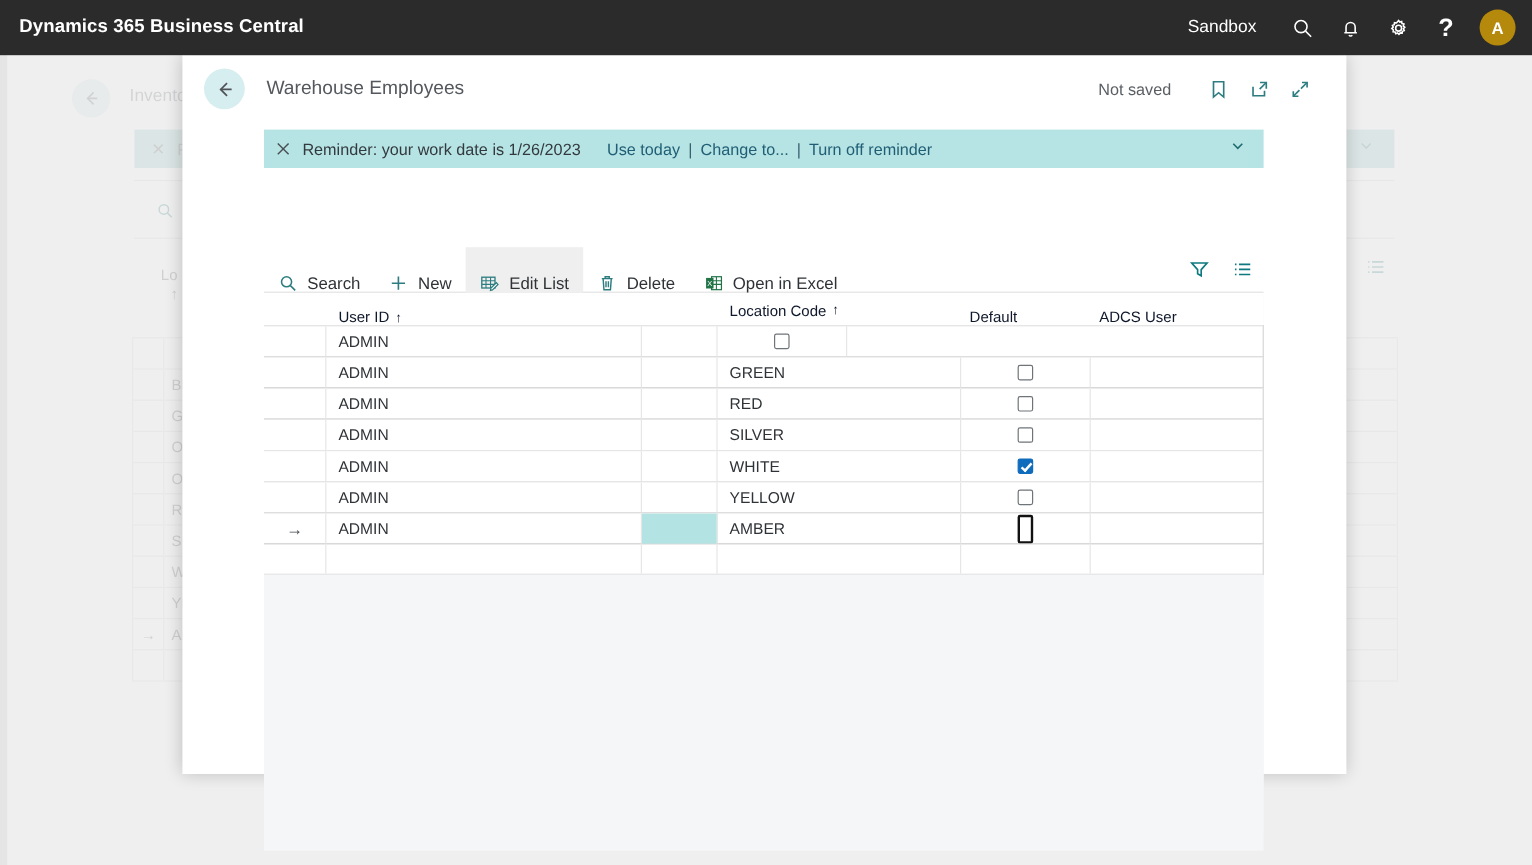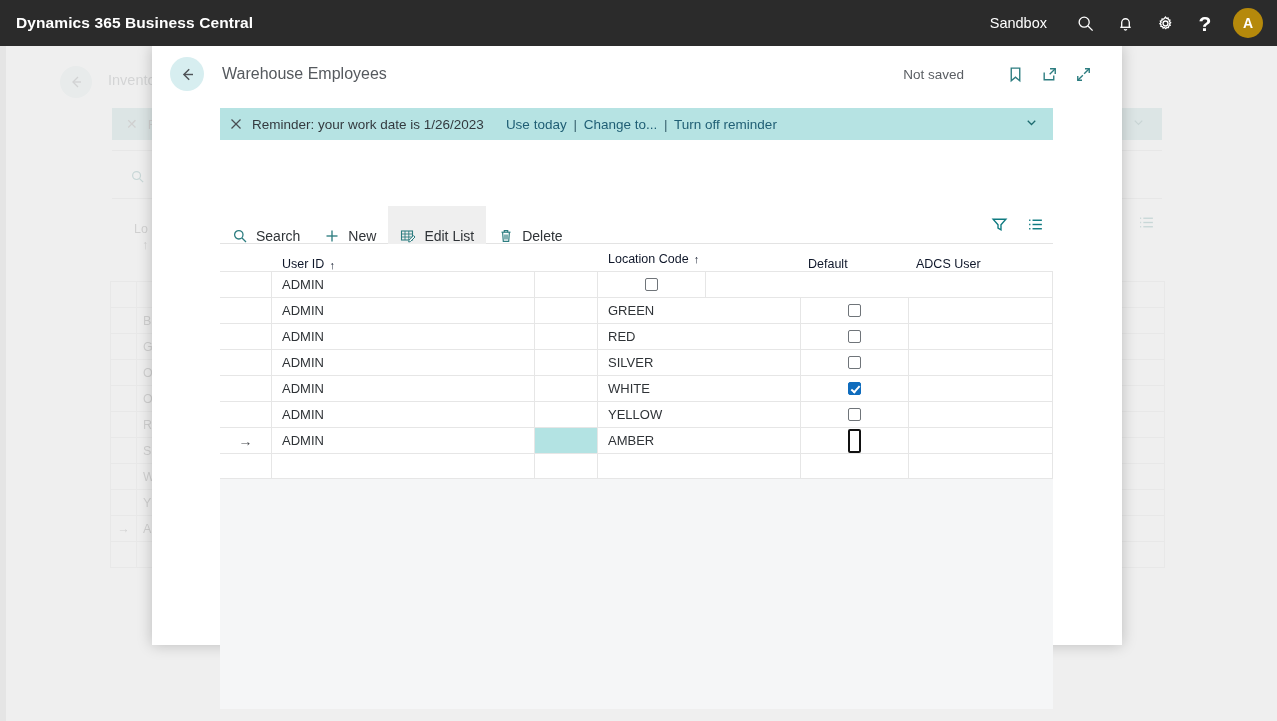--- a/index.html
+++ b/index.html
@@ -159,21 +159,21 @@
     font-size: 16px;
     color: #55595e;
     white-space: nowrap;
   }
   .modal-header-right {
     margin-left: auto;
     display: flex; align-items: center;
     padding-right: 22px;
   }
   .notsaved {
-    font-size: 13.5px; color: #5a5e63; margin-right: 34px; white-space: nowrap;
+    font-size: 13.5px; color: #5a5e63; margin-right: 22px; white-space: nowrap;
   }
   .hdr-icon {
     width: 34px; height: 34px;
     display: flex; align-items: center; justify-content: center;
     color: #2d7d80;
   }
 
   
   .reminder {
     position: absolute; left: 68px; top: 62px;
@@ -571,20 +571,31 @@
           <svg width="16" height="16" viewBox="0 0 16 16" fill="none" stroke="#2d7d80" stroke-width="1.2">
             <path d="M3.5 4.2 H12.5"></path>
               <path d="M4.6 4.2 L5.3 13.4 H10.7 L11.4 4.2"></path>
             <path d="M6.3 4.2 V2.6 H9.7 V4.2"></path>
               <path d="M7 6.4 V11.4 M9 6.4 V11.4"></path>
           </svg>
         </span>
         <span>Delete</span>
       </div>
 
+      <div class="tb-btn">
+        <span class="ic">
+          <svg width="16" height="16" viewBox="0 0 16 16">
+            <rect x="6" y="2.6" width="8.2" height="10.8" fill="#ffffff" stroke="#217346" stroke-width="1"></rect>
+            <path d="M6 6 H14.2 M6 9 H14.2 M10 2.6 V13.4" stroke="#217346" stroke-width="0.9"></path>
+            <rect x="1.4" y="3.6" width="6.2" height="8.8" fill="#217346"></rect>
+            <text x="4.5" y="10" font-size="6.2" fill="#ffffff" text-anchor="middle" font-family="Liberation Sans, sans-serif">X</text>
+          </svg>
+        </span>
+        <span>Open in Excel</span>
+      </div>
 
       <div class="tb-right">
         <span class="tb-ricon">
           <svg width="17" height="17" viewBox="0 0 16 16" fill="none" stroke="#0e7a80" stroke-width="1.3">
             <path d="M2 3 H14 L9.4 8.2 V13 L6.6 11.4 V8.2 Z"></path>
           </svg>
         </span>
         <span class="tb-ricon">
           <svg width="17" height="17" viewBox="0 0 16 16" fill="none" stroke="#0e7a80" stroke-width="1.35">
             <path d="M2 4 H3.2"></path>

